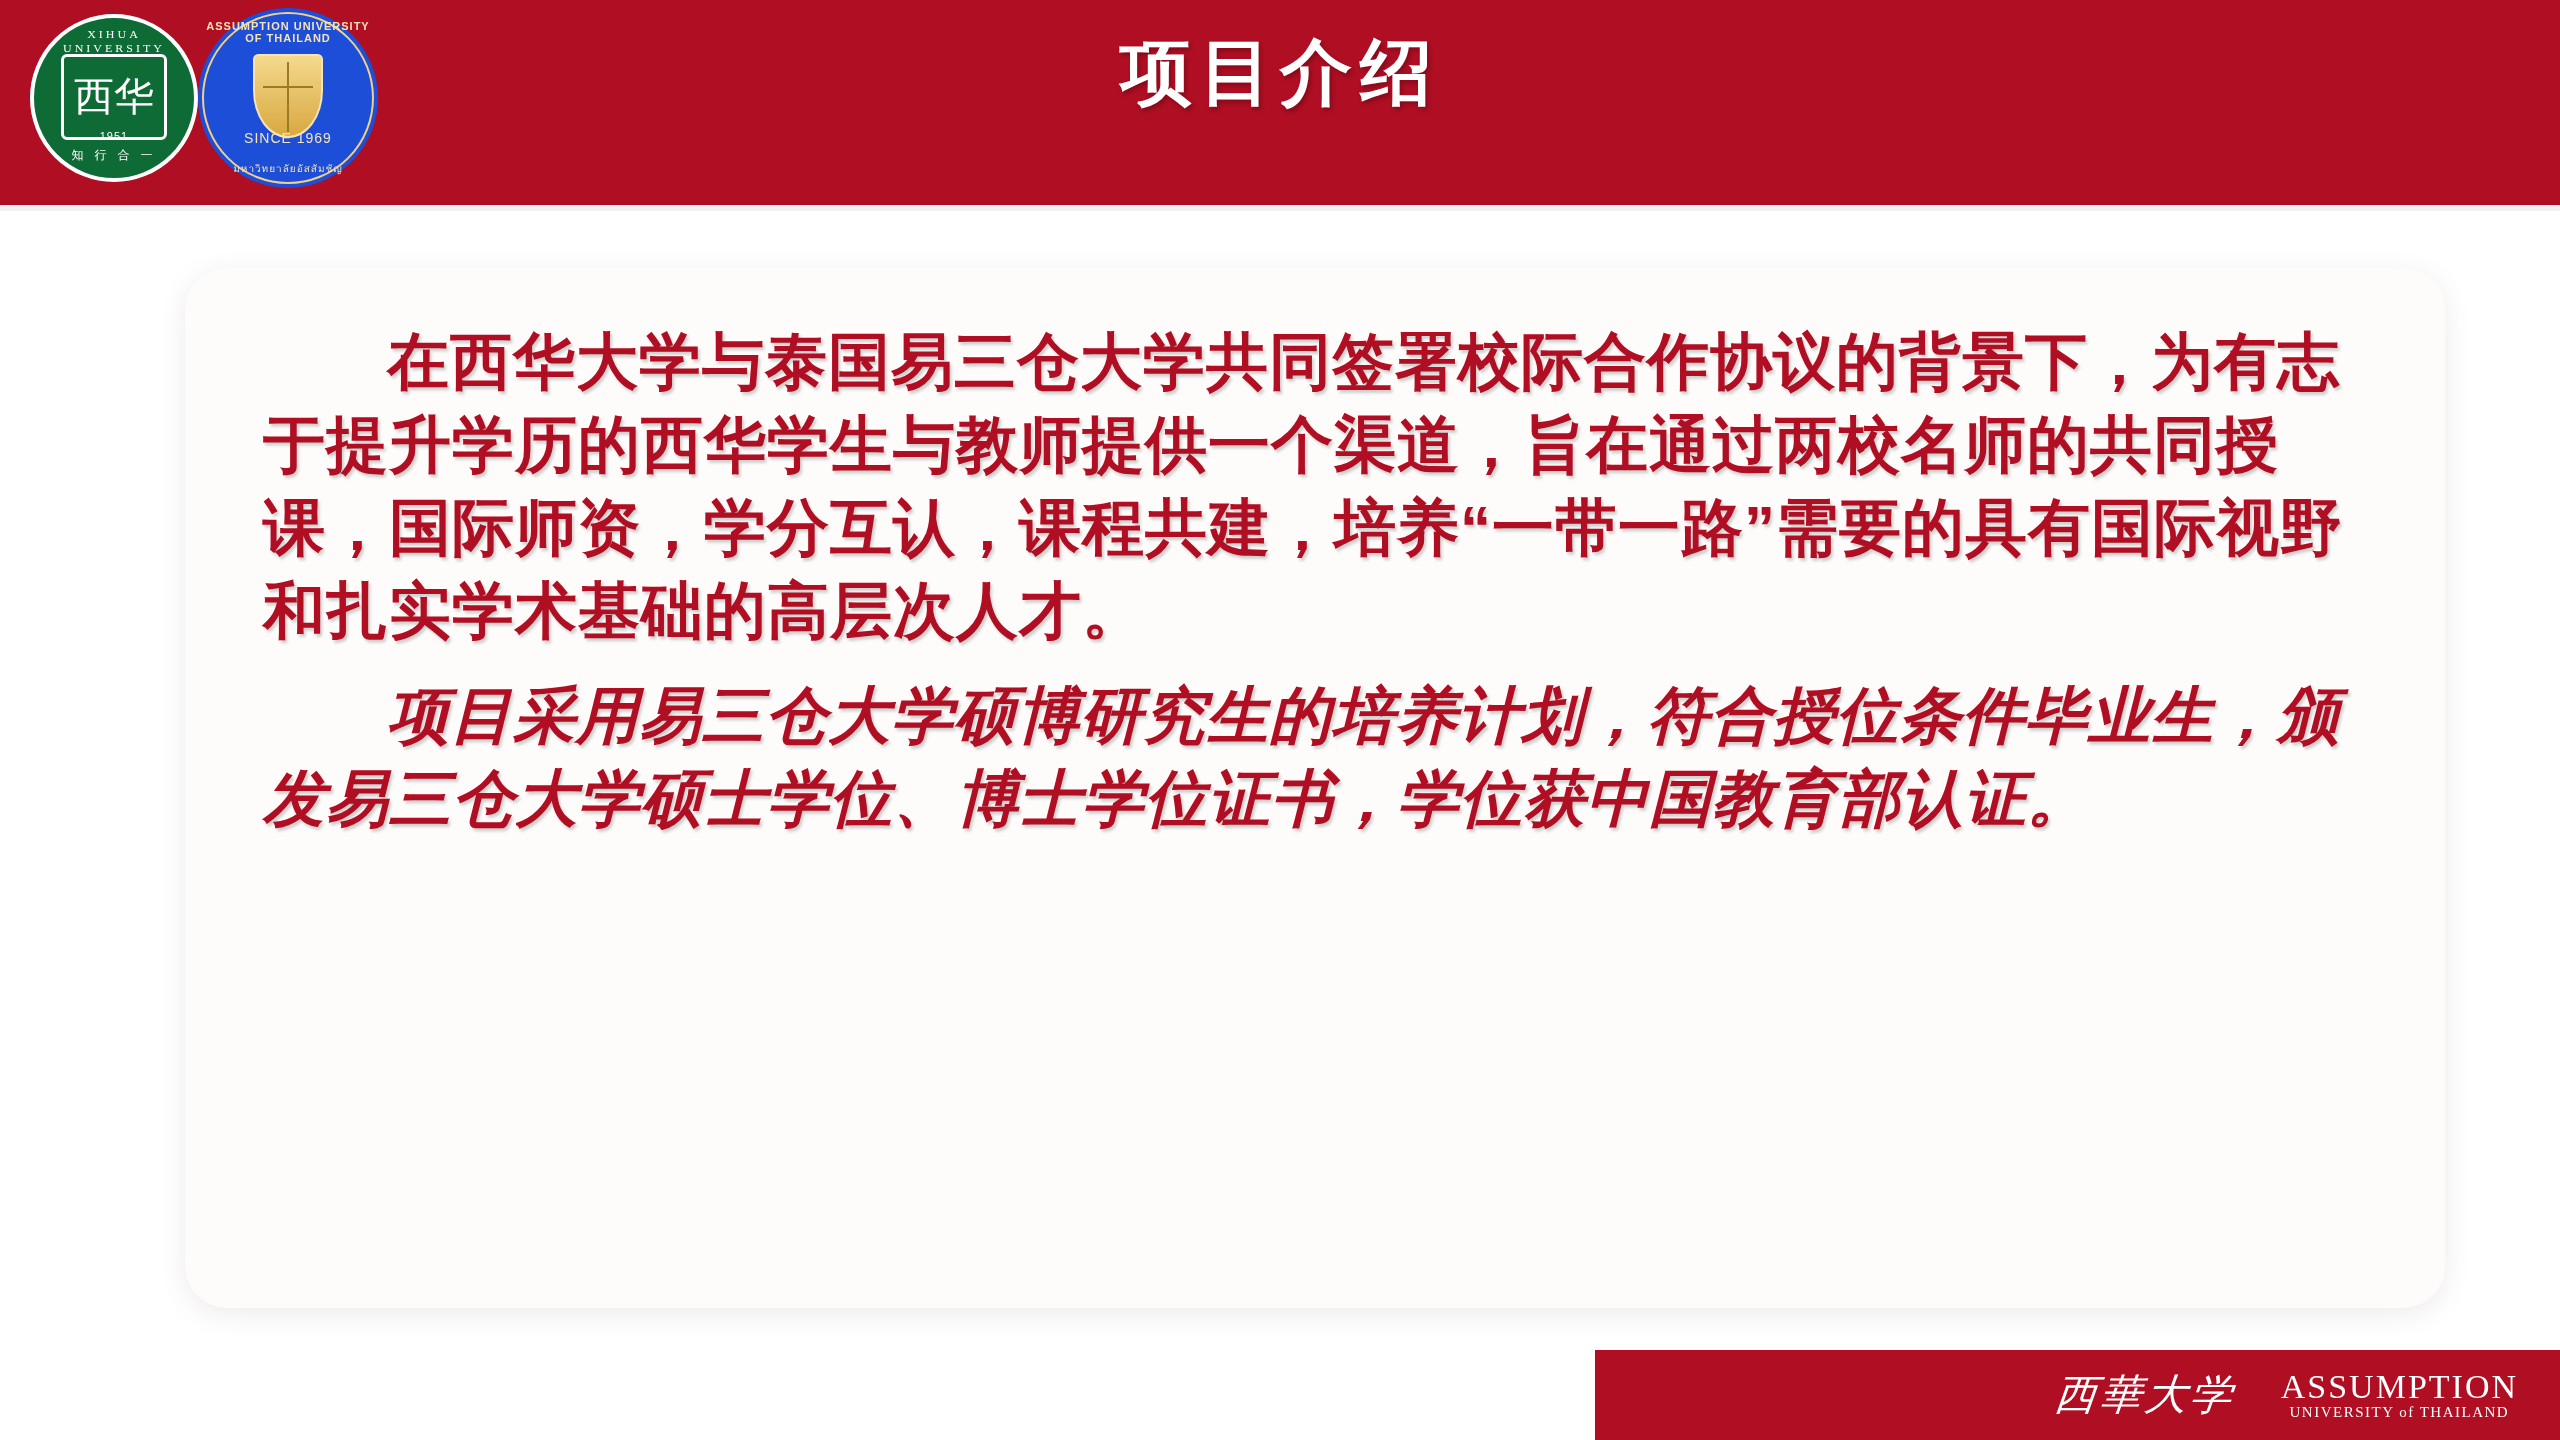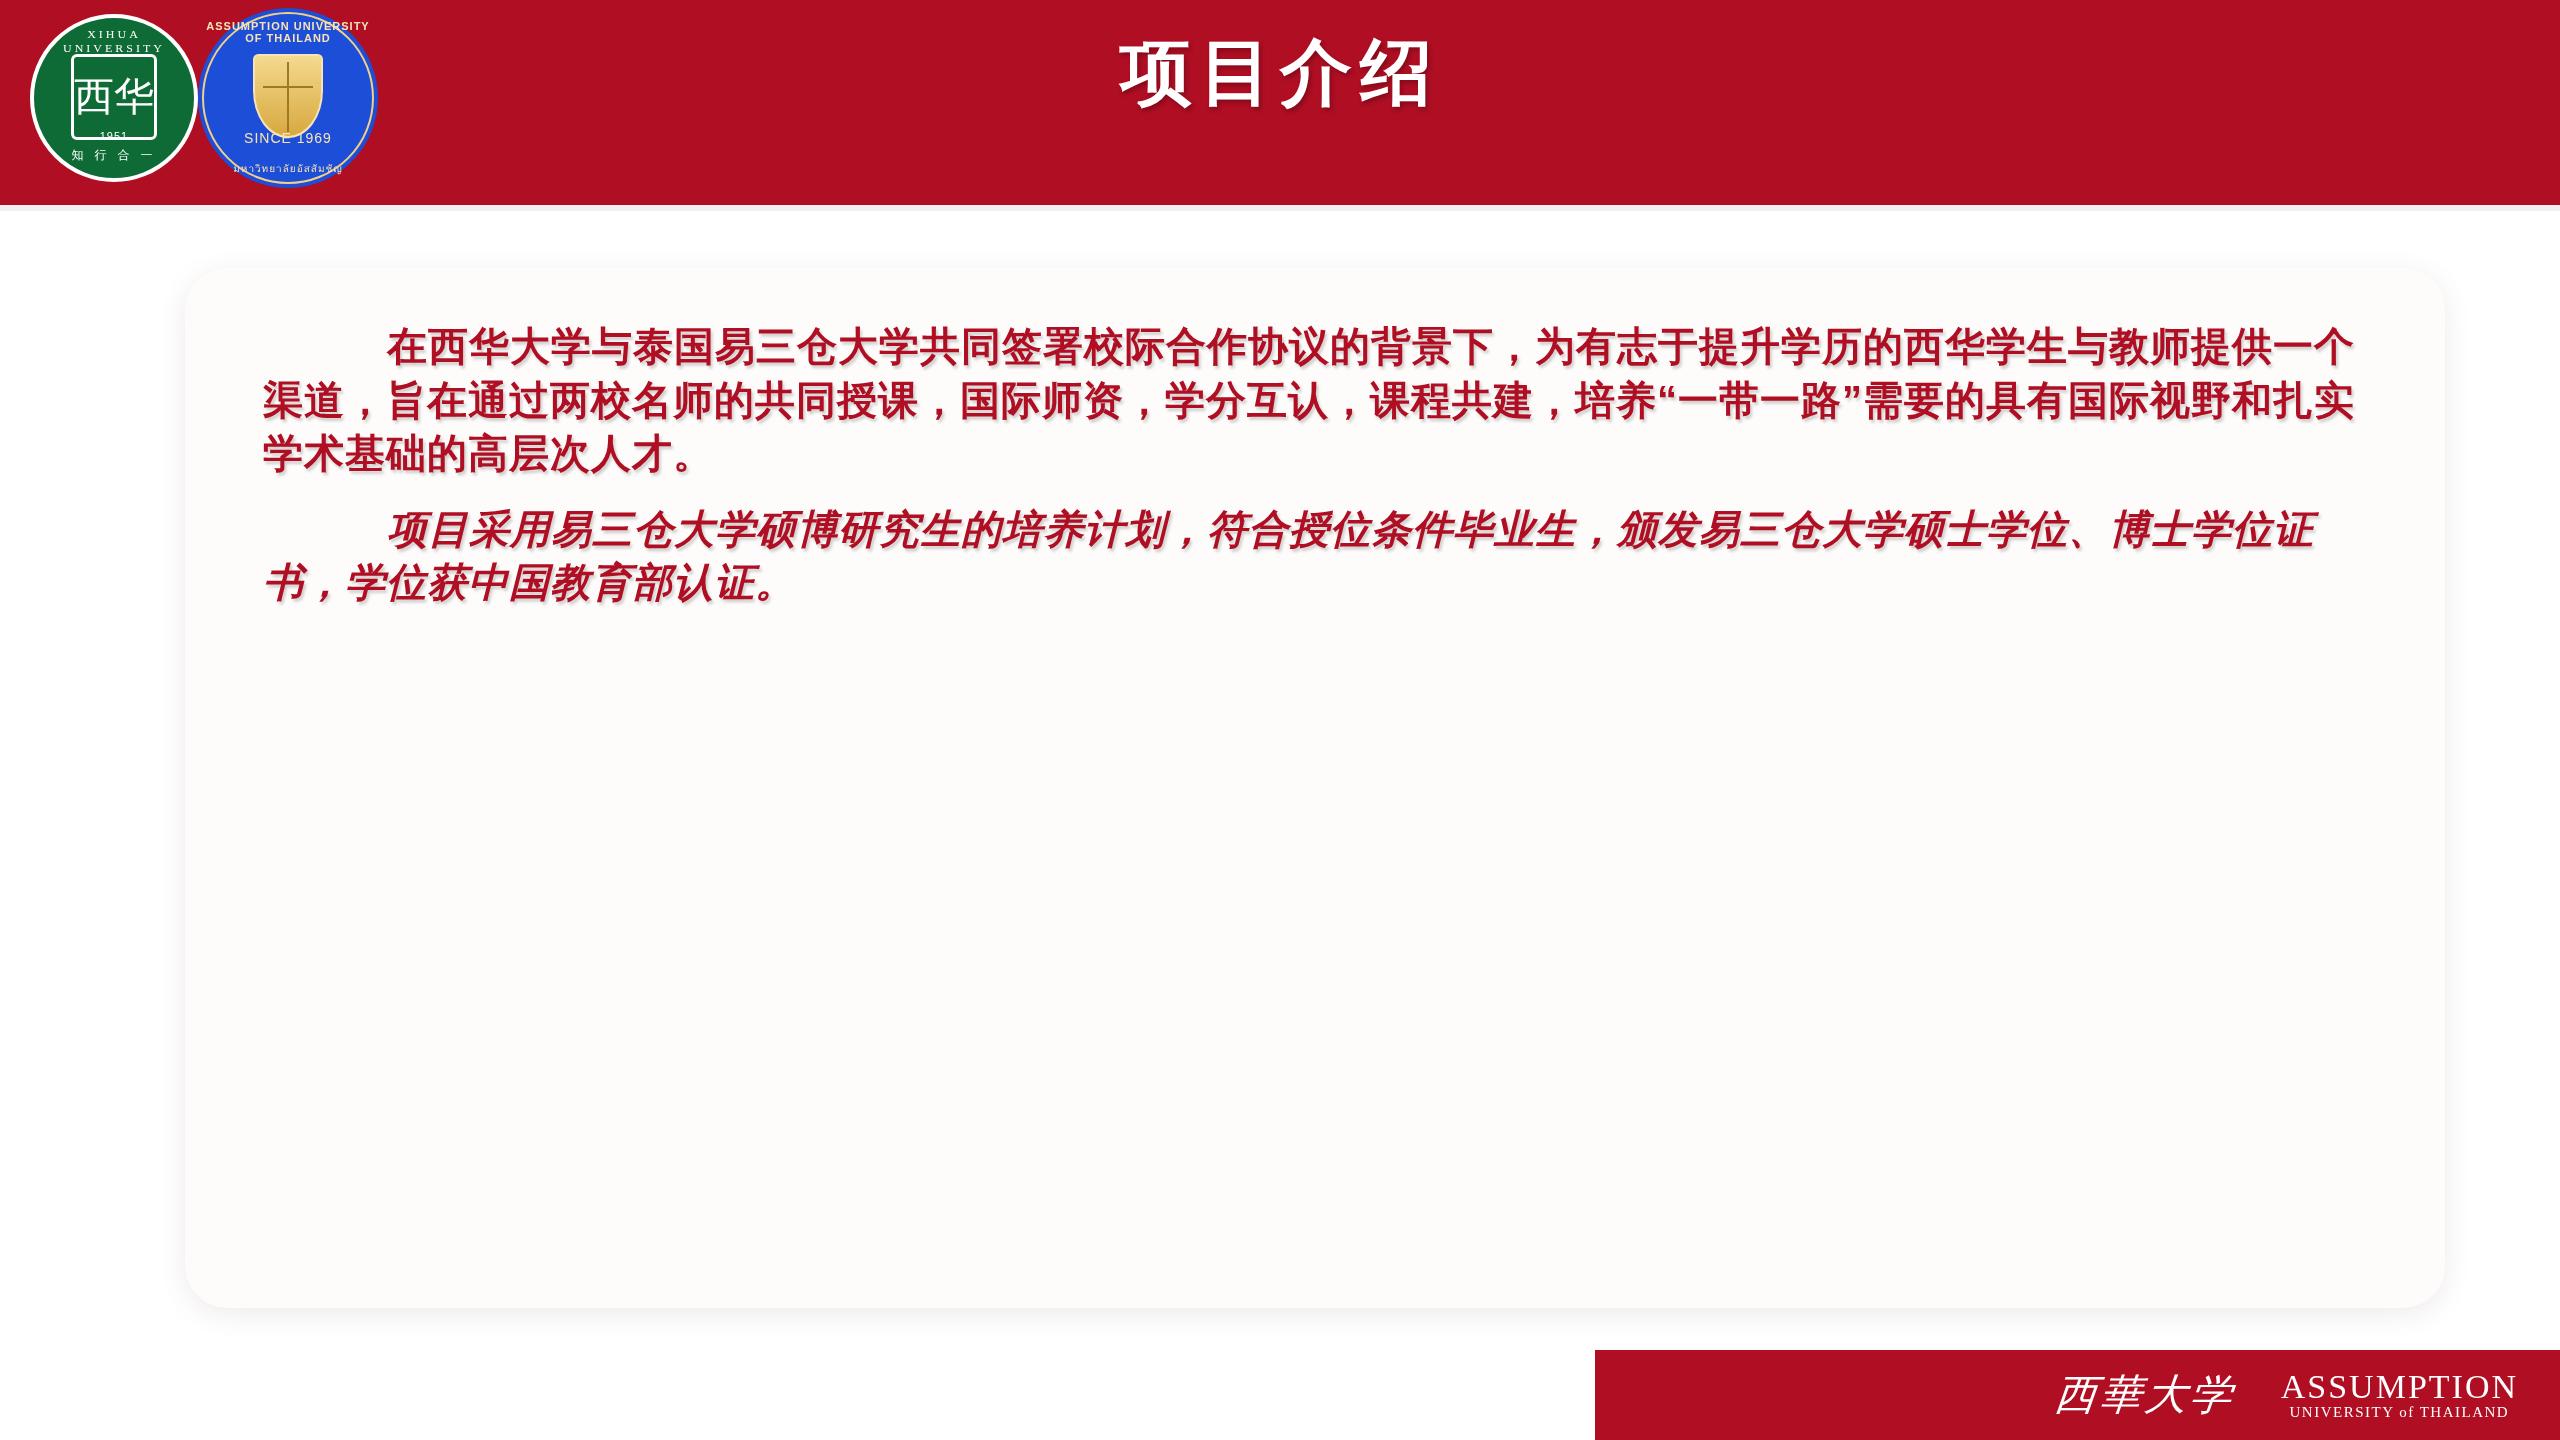--- a/index.html
+++ b/index.html
@@ -72,21 +72,21 @@
   .seal-xihua .arc-bottom {
     position: absolute;
     bottom: 14px; left: 0; right: 0;
     text-align: center;
     font-size: 12px;
     letter-spacing: 4px;
     color: #ffffff;
     font-family: "Liberation Serif", serif;
   }
   .seal-xihua .core {
-    width: 86px; height: 86px;
+    width: 106px; height: 86px;
     border: 3px solid #ffffff;
     border-radius: 6px;
     color: #ffffff;
     font-size: 40px;
     line-height: 80px;
     text-align: center;
     font-family: "Liberation Serif", serif;
     margin-top: -2px;
   }
   .seal-xihua .year {
@@ -186,21 +186,21 @@
     width: 2260px;
     height: 1040px;
     background: #fdfcfb;
     border-radius: 42px;
     box-shadow: 0 6px 26px rgba(120,90,90,0.13);
     padding: 52px 78px 40px 78px;
   }
 
   .para {
     color: #AF0E23;
-    font-size: 40px;
+    font-size: 62px;
     font-weight: bold;
     line-height: 1.34;
     letter-spacing: 1px;
     text-indent: 124px;
     margin: 0 0 22px 0;
     text-shadow: 2px 3px 3px rgba(0,0,0,0.18);
     font-family: "Liberation Sans", sans-serif;
   }
   .para:last-child { margin-bottom: 0; font-style: italic; }
 

